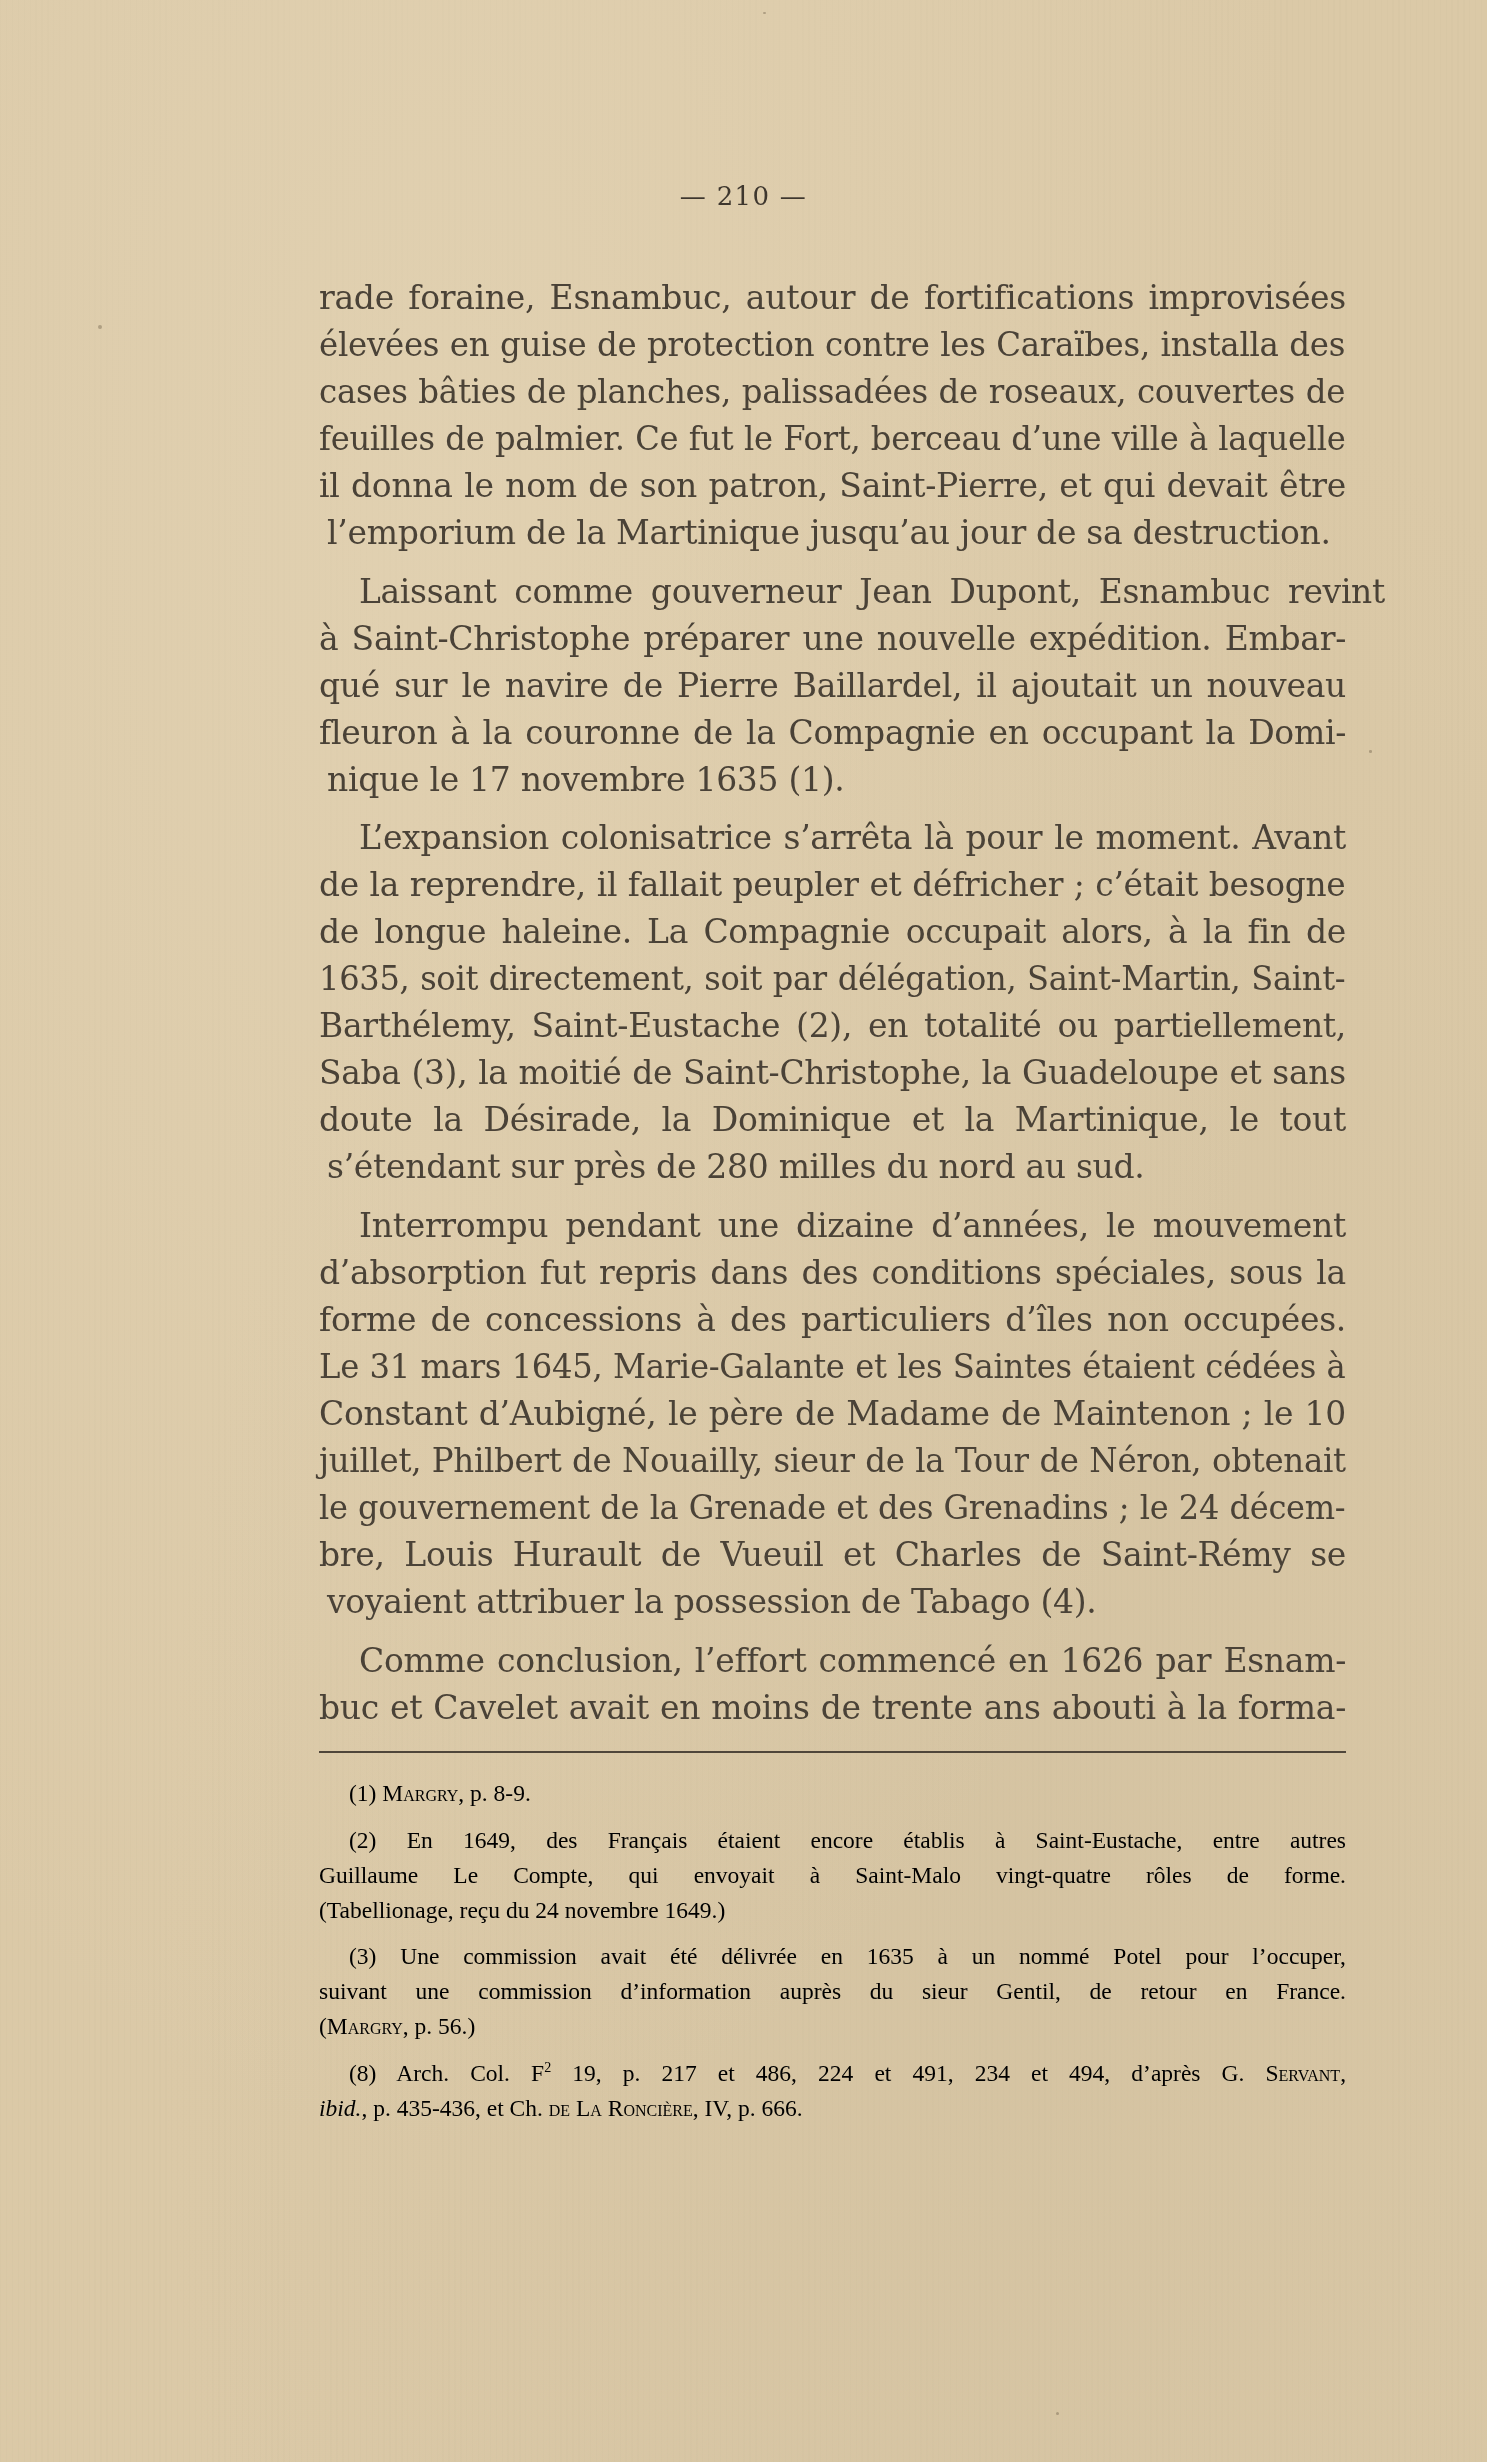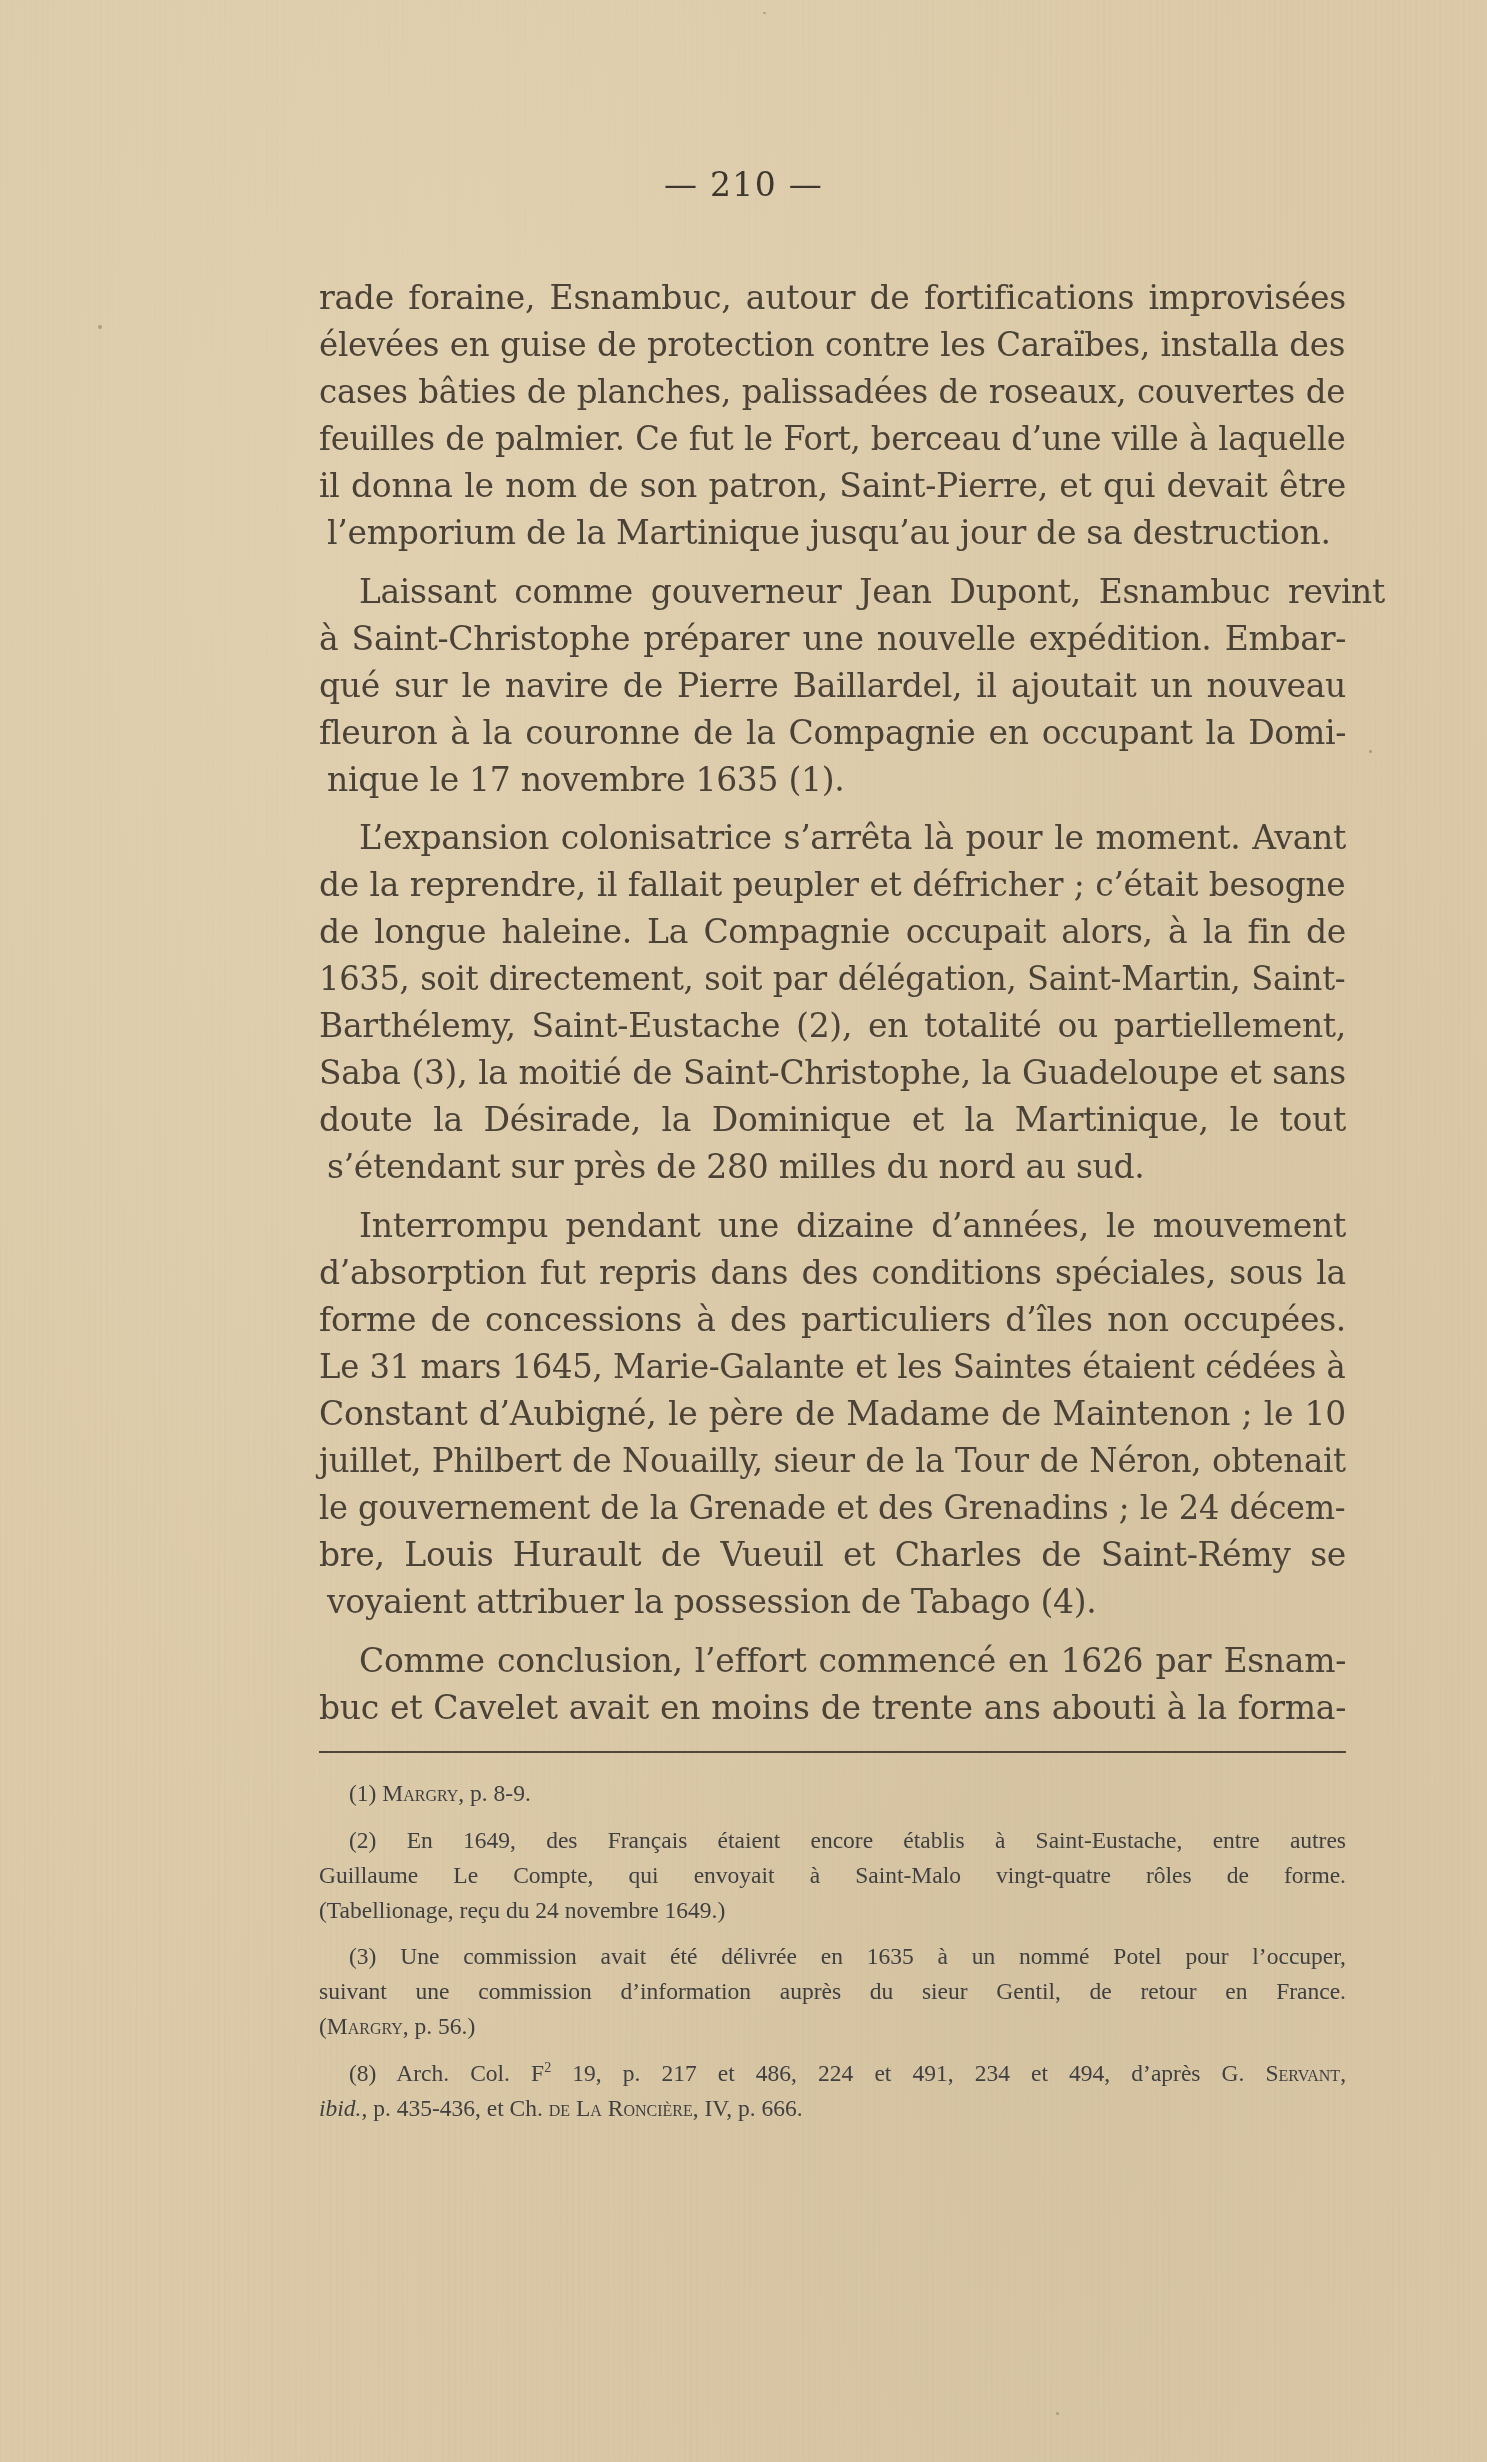--- a/index.html
+++ b/index.html
@@ -10,22 +10,22 @@
       radial-gradient(ellipse at 30% 20%, rgba(230,215,185,0.55), rgba(0,0,0,0) 60%),
       radial-gradient(ellipse at 70% 80%, rgba(205,188,155,0.45), rgba(0,0,0,0) 60%),
       repeating-linear-gradient(90deg, rgba(0,0,0,0.012) 0px, rgba(0,0,0,0.012) 1.3px, rgba(0,0,0,0) 1.3px, rgba(0,0,0,0) 5.9px);
     position: relative; overflow: hidden;
     font-family: "DejaVu Serif", "Liberation Serif", serif;
     color: #4a4237;
   }
   .page { position: absolute; left: 0; top: 0; width: 1487px; height: 2462px; }
 
   .page-number {
-    position: absolute; left: 0; width: 1487px; top: 165px;
-    text-align: center; font-size: 33px; letter-spacing: 1.3px; color: #3e372e;
+    position: absolute; left: 0; width: 1487px; top: 181px;
+    text-align: center; font-size: 26px; letter-spacing: 1.3px; color: #3e372e;
     font-family: "DejaVu Serif", serif;
   }
 
   .body-text {
     position: absolute; left: 319px; top: 274px; width: 1027px;
   }
   .line {
     height: 47px; line-height: 47px;
     font-size: 33px; white-space: nowrap;
     text-align: justify; text-align-last: justify;
@@ -40,21 +40,21 @@
   .rule {
     position: absolute; left: 319px; top: 1751px; width: 1027px; height: 0;
     border-top: 2.6px solid #4f463a;
   }
 
   .notes { position: absolute; left: 319px; top: 1776px; width: 1027px; }
   .note-line {
     height: 35px; line-height: 35px; font-size: 23.5px; white-space: nowrap;
     text-align: justify; text-align-last: justify;
     font-family: "Liberation Serif", "DejaVu Serif", serif;
-    color: #404040;
+    color: #000000;
   }
   .note-line.last { text-align-last: left; }
   .note-line.indent { padding-left: 30px; }
   .note-gap { height: 11.7px; }
   .sc { font-variant: small-caps; }
   .it { font-style: italic; margin-top: 20px; }
   sup { font-size: 0.6em; line-height: 0; }
 
   .speck { position: absolute; border-radius: 50%; background: rgba(90,75,55,0.35); }
 </style>

